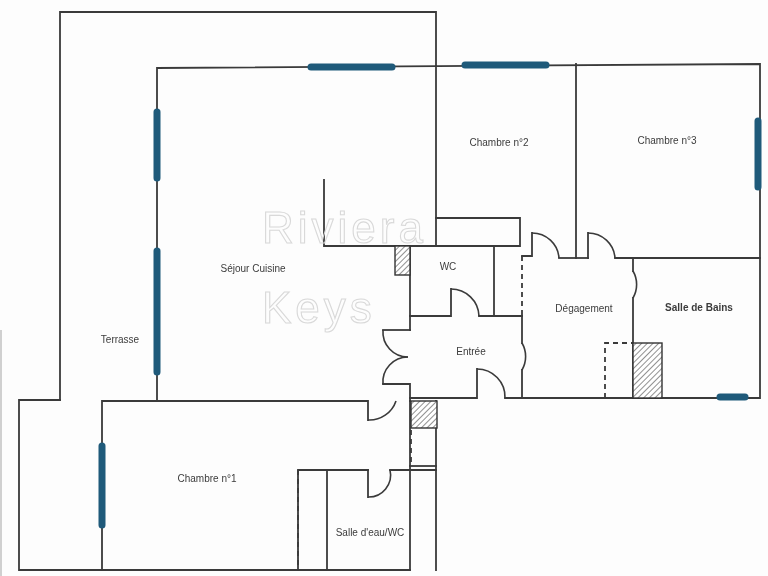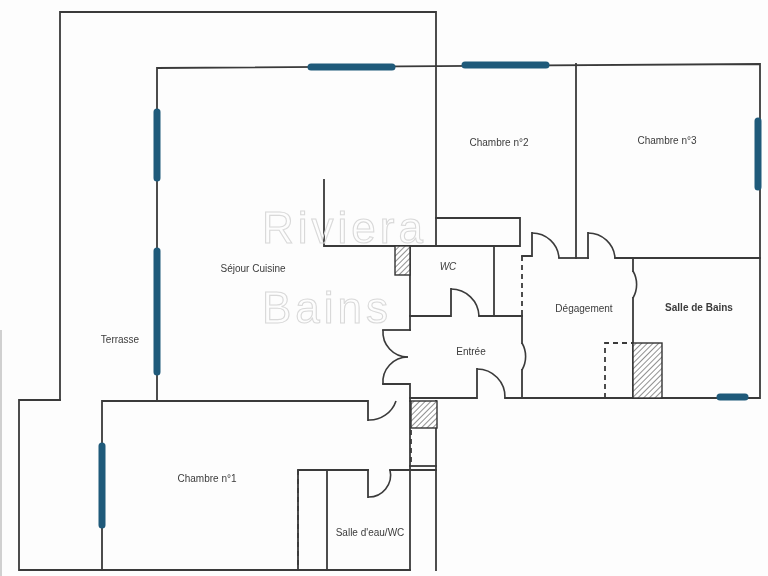--- a/index.html
+++ b/index.html
@@ -99,24 +99,24 @@
     <line class="win" stroke="#1f5a7a" x1="465" y1="65" x2="546" y2="65"></line>
     <line class="win" stroke="#1f5a7a" x1="157" y1="112" x2="157" y2="178"></line>
     <line class="win" stroke="#1f5a7a" x1="157" y1="251" x2="157" y2="372"></line>
     <line class="win" stroke="#1f5a7a" x1="758" y1="121" x2="758" y2="187"></line>
     <line class="win" stroke="#1f5a7a" x1="102" y1="446" x2="102" y2="525"></line>
     <line class="win" stroke="#1f5a7a" x1="720" y1="397" x2="745" y2="397"></line>
   </g>
 </svg>
 
 <div class="wm" style="left:262px; top:206px;">Riviera</div>
-<div class="wm" style="left:262px; top:286px;">Bains</div>
+<div class="wm" style="left:262px; top:286px;">Keys</div>
 
 <div class="lbl" style="left:253px; top:268px;">Séjour Cuisine</div>
 <div class="lbl" style="left:499px; top:142px;">Chambre n°2</div>
 <div class="lbl" style="left:667px; top:140px;">Chambre n°3</div>
-<div class="lbl" style="left:448px; top:266px;font-style:italic;">WC</div>
+<div class="lbl" style="left:448px; top:266px;">WC</div>
 <div class="lbl" style="left:120px; top:339px;">Terrasse</div>
 <div class="lbl" style="left:584px; top:308px;">Dégagement</div>
 <div class="lbl" style="left:699px; top:307px;font-weight:bold;">Salle de Bains</div>
 <div class="lbl" style="left:471px; top:351px;">Entrée</div>
 <div class="lbl" style="left:207px; top:478px;">Chambre n°1</div>
 <div class="lbl" style="left:370px; top:532px;">Salle d'eau/WC</div>
 
 </body></html>

